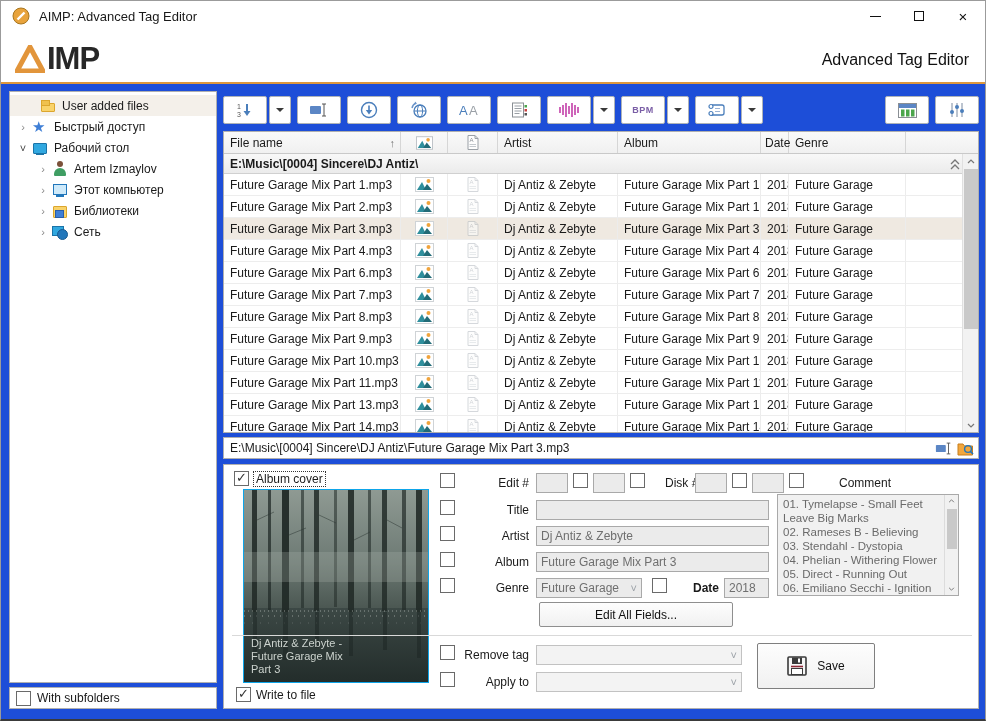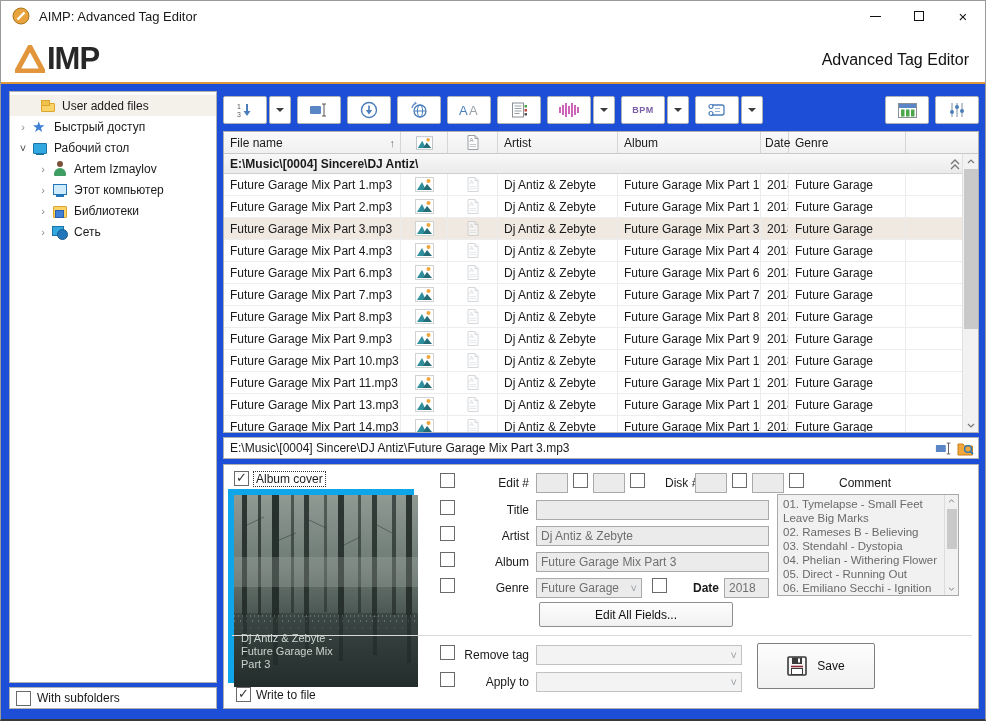--- a/index.html
+++ b/index.html
@@ -82,21 +82,21 @@
   .vs-thumb { position:absolute; left:1px; width:14px; background:#c9c9c9; }
 
   
   .pathbar { position:absolute; left:222px; top:436px; width:756px; height:22px; border:1px solid #b0b0b0; background:#fff; display:flex; align-items:center; padding-left:6px; }
   .pathbar-icons { position:absolute; right:4px; top:3px; display:flex; gap:4px; }
 
   
   .editor { position:absolute; left:222px; top:463px; width:756px; height:245px; border:1px solid #b0b0b0; background:#fff; }
   .album-cb { position:absolute; left:10px; top:6px; display:flex; align-items:center; gap:5px; }
   .focus-dotted { outline:1px dotted #333; padding:0 2px; }
-  .cover { position:absolute; left:4px; top:24px; width:186px; height:194px; border:6px solid #0ea5e9; }
+  .cover { position:absolute; left:19px; top:24px; width:186px; height:194px; border:1px solid #0ea5e9; }
   .cover-caption { position:absolute; left:7px; bottom:6px; color:#ccd3ce; font-size:11px; line-height:13px; }
   .write-cb { position:absolute; left:12px; top:222px; display:flex; align-items:center; gap:5px; }
 
   .frow-cb { position:absolute; width:15px; height:15px; }
   .flabel { position:absolute; font-size:12px; text-align:right; }
   .finput { position:absolute; height:20px; background:#ebebeb; border:1px solid #a9a9a9; color:#6f6f6f; font-size:12px; padding:0 4px; display:flex; align-items:center; overflow:hidden; white-space:nowrap; }
   .fselect { position:absolute; height:20px; background:#ebebeb; border:1px solid #a9a9a9; color:#6f6f6f; font-size:12px; padding:0 4px; display:flex; align-items:center; justify-content:space-between; }
   .fselect.empty { background:#f3f3f3; border-color:#c2c2c2; }
   .chev { color:#9aa0a6; font-size:11px; }
 

